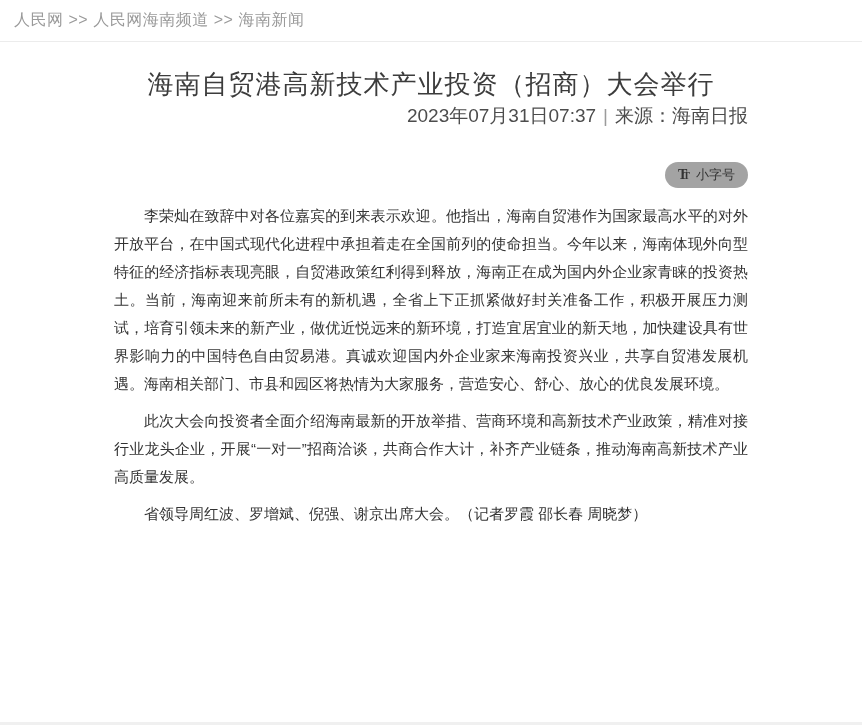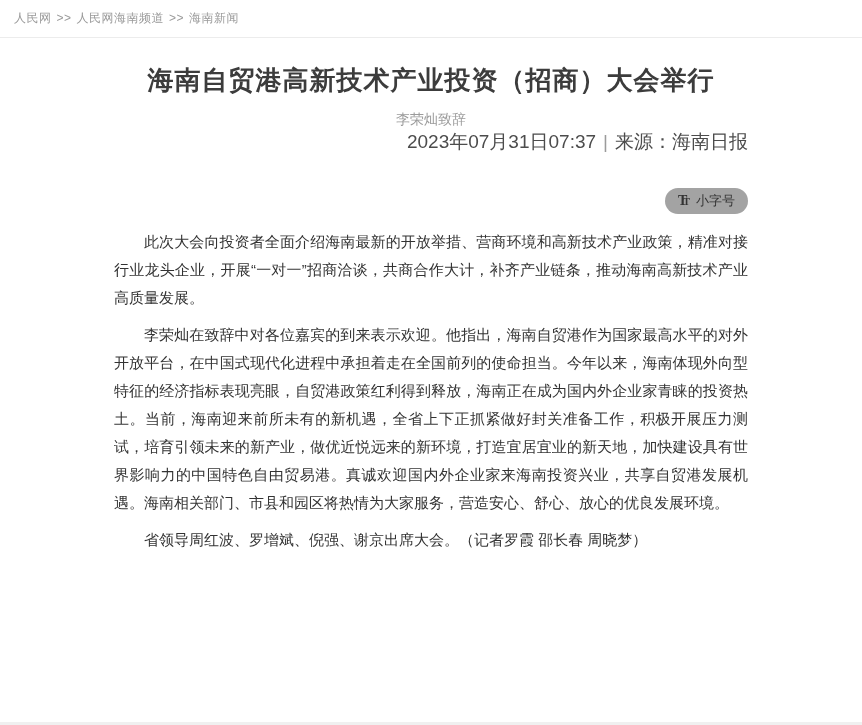--- a/index.html
+++ b/index.html
@@ -3,29 +3,29 @@
 <meta charset="utf-8">
 <style>
   html,body{margin:0;padding:0;}
   body{
     width:862px;height:725px;background:#ffffff;position:relative;overflow:hidden;
     font-family:"Liberation Sans","DejaVu Sans",sans-serif;
     -webkit-font-smoothing:antialiased;
   }
   
   .breadcrumb{
-    padding:10px 14px 10px 14px;font-size:12px;color:#9a9a9a;letter-spacing:.5px;
+    padding:10px 14px 10px 14px;font-size:16px;color:#9a9a9a;letter-spacing:.5px;
   }
   .breadcrumb a{color:#9a9a9a;text-decoration:none;cursor:pointer;}
   .breadcrumb .sep{margin:0 5px;color:#9a9a9a;}
   .top-divider{border-bottom:1px solid #ececec;width:100%;}
   
   .content{width:634px;margin:0 auto;}
   .article-title{
-    text-align:center;font-size:26px;font-weight:700;color:#3c3c3c;
+    text-align:center;font-size:26px;font-weight:400;color:#3c3c3c;
     margin:24px 0 0 0;letter-spacing:1px;line-height:36px;
   }
   .article-subtitle{
     text-align:center;font-size:14px;color:#9b9b9b;margin-top:12px;line-height:18px;
   }
   .article-meta{
     text-align:right;font-size:19px;color:#4c4c4c;margin-top:5px;line-height:18px;
   }
   .article-meta .meta-sep{margin:0 7px;color:#9b9b9b;}
   .article-meta a{color:#4c4c4c;text-decoration:none;cursor:pointer;}
@@ -54,34 +54,33 @@
 
 <div class="breadcrumb">
   <a>人民网</a><span class="sep">&gt;&gt;</span><a>人民网海南频道</a><span class="sep">&gt;&gt;</span><a>海南新闻</a>
 </div>
 <div class="top-divider"></div>
 
 <div class="content">
 
   <h1 class="article-title">海南自贸港高新技术产业投资（招商）大会举行</h1>
 
-  <div class="article-subtitle">李荣灿致辞</div>
 
   <div class="article-meta">
     <span>2023年07月31日07:37</span><span class="meta-sep">|</span><span>来源：</span><a>海南日报</a>
   </div>
 
   <div class="toolbar">
     <button class="font-pill">
       <span><span class="t-big">T</span><span class="t-small">T</span></span>
       <span>小字号</span>
     </button>
   </div>
 
   <div class="article-body">
+      <p>李荣灿在致辞中对各位嘉宾的到来表示欢迎。他指出，海南自贸港作为国家最高水平的对外开放平台，在中国式现代化进程中承担着走在全国前列的使命担当。今年以来，海南体现外向型特征的经济指标表现亮眼，自贸港政策红利得到释放，海南正在成为国内外企业家青睐的投资热土。当前，海南迎来前所未有的新机遇，全省上下正抓紧做好封关准备工作，积极开展压力测试，培育引领未来的新产业，做优近悦远来的新环境，打造宜居宜业的新天地，加快建设具有世界影响力的中国特色自由贸易港。真诚欢迎国内外企业家来海南投资兴业，共享自贸港发展机遇。海南相关部门、市县和园区将热情为大家服务，营造安心、舒心、放心的优良发展环境。</p>
       <p>此次大会向投资者全面介绍海南最新的开放举措、营商环境和高新技术产业政策，精准对接行业龙头企业，开展“一对一”招商洽谈，共商合作大计，补齐产业链条，推动海南高新技术产业高质量发展。</p>
-      <p>李荣灿在致辞中对各位嘉宾的到来表示欢迎。他指出，海南自贸港作为国家最高水平的对外开放平台，在中国式现代化进程中承担着走在全国前列的使命担当。今年以来，海南体现外向型特征的经济指标表现亮眼，自贸港政策红利得到释放，海南正在成为国内外企业家青睐的投资热土。当前，海南迎来前所未有的新机遇，全省上下正抓紧做好封关准备工作，积极开展压力测试，培育引领未来的新产业，做优近悦远来的新环境，打造宜居宜业的新天地，加快建设具有世界影响力的中国特色自由贸易港。真诚欢迎国内外企业家来海南投资兴业，共享自贸港发展机遇。海南相关部门、市县和园区将热情为大家服务，营造安心、舒心、放心的优良发展环境。</p>
       <p>省领导周红波、罗增斌、倪强、谢京出席大会。（记者罗霞 邵长春 周晓梦）</p>
     </div>
 
 </div>
 
 <div class="bottom-strip"></div>
 
 </body></html>

